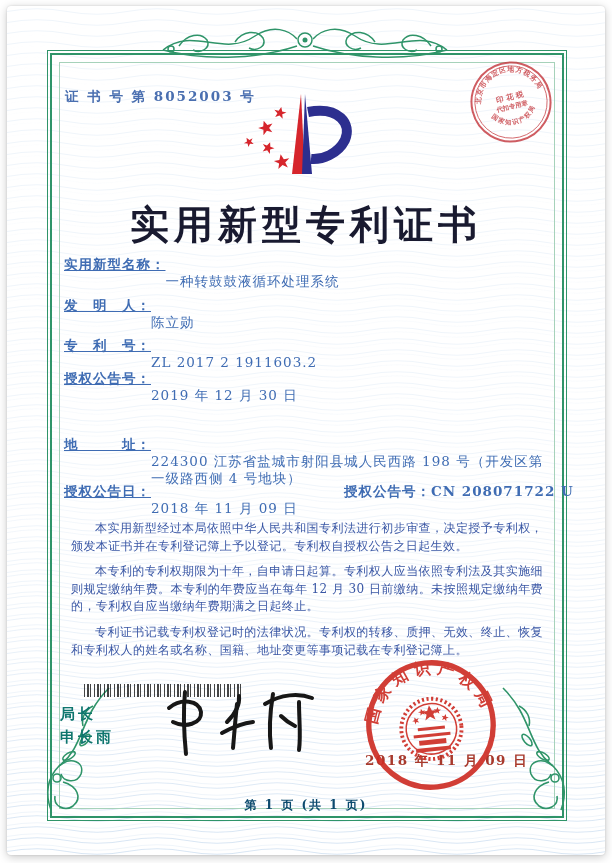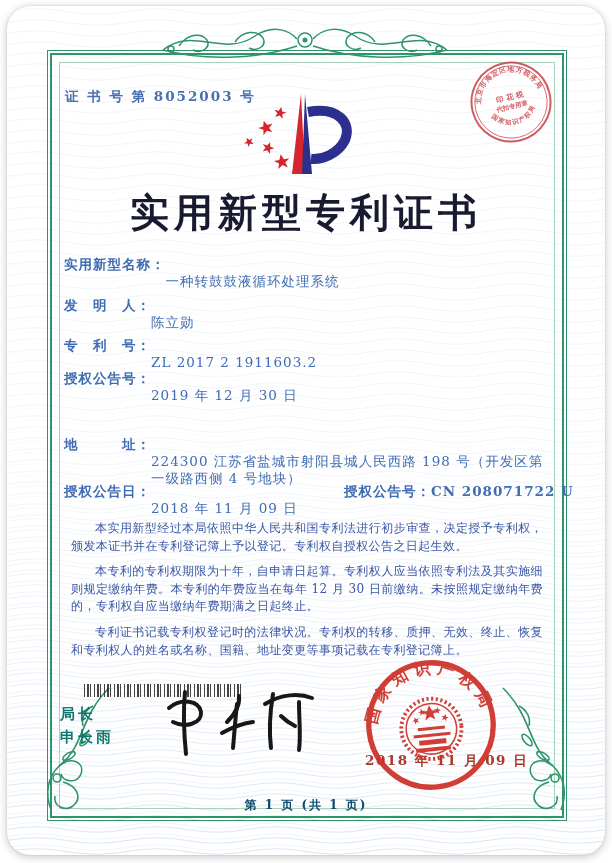--- a/index.html
+++ b/index.html
@@ -1,32 +1,32 @@
 <!DOCTYPE html>
 <html><head>
 <meta charset="utf-8">
 <style>
   html,body{margin:0;padding:0;background:#ffffff;}
   body{width:612px;height:863px;position:relative;font-family:"DejaVu Serif",serif;overflow:hidden;}
   .page{position:absolute;left:7px;top:6px;width:598px;height:849px;background:#ffffff;
-        border-radius:23px;box-shadow:0 2px 10px rgba(0,0,0,.22), 0 0 2px rgba(0,0,0,.15);overflow:hidden;}
+        border-radius:4px;box-shadow:0 2px 10px rgba(0,0,0,.22), 0 0 2px rgba(0,0,0,.15);overflow:hidden;}
   
   .waves{position:absolute;inset:0;pointer-events:none;}
   
   .frame{position:absolute;left:40px;top:44px;right:38px;bottom:34px;border:1px solid #2f9469;pointer-events:none;}
   .frame::before{content:"";position:absolute;inset:2px;border:2px solid #2f9469;}
   .frame::after{content:"";position:absolute;inset:11px;border:1px solid #a6d2ba;}
   .cert-no{position:absolute;left:58px;top:82px;font-size:13.5px;font-weight:600;color:#4a6fb0;letter-spacing:2px;}
   .tax-stamp{position:absolute;left:462px;top:54px;width:84px;height:84px;opacity:.82;transform:rotate(-14deg);}
   .logo{position:absolute;left:228px;top:84px;width:140px;height:100px;}
-  .title{position:absolute;left:0;right:0;top:176px;margin:4px;text-align:center;font-size:39px;font-weight:700;
+  .title{position:absolute;left:0;right:0;top:176px;margin:16px;text-align:center;font-size:39px;font-weight:700;
          color:#191a30;letter-spacing:5px;font-family:"DejaVu Serif",serif;}
   .f-row{position:absolute;left:57px;width:492px;display:flex;color:#3f6cb3;
          font-size:13.5px;font-weight:600;letter-spacing:1px;line-height:17px;}
-  .f-row .lab{flex:none;white-space:nowrap;}
+  .f-row .lab{flex:none;white-space:nowrap;text-decoration:underline;}
   .f-row .val{flex:1;white-space:pre-line;font-weight:500;margin-top:17px;}
   .r0{top:250px}.r1{top:291px}.r2{top:331px}.r3{top:364px}.r4{top:398px}.r5{top:430px}.r6{top:477px;width:280px;}
   .grant-no{position:absolute;left:337px;top:477px;display:flex;color:#3f6cb3;font-size:13.5px;font-weight:600;letter-spacing:1px;}
   .paras{position:absolute;left:56px;top:506px;width:488px;color:#3a57a5;}
   .paras p{margin:8px;text-indent:2em;text-align:justify;font-size:12px;line-height:17.6px;letter-spacing:.4px;font-weight:500;}
   .barcode{position:absolute;left:77px;top:678px;width:158px;height:13px;opacity:.82;
      background:repeating-linear-gradient(90deg,#1c1c1c 0 1px,transparent 1px 3px,#1c1c1c 3px 5px,transparent 5px 6px,#1c1c1c 6px 7px,transparent 7px 10px);}
   .officials{position:absolute;left:53px;top:697px;color:#0f766e;font-family:"DejaVu Sans",sans-serif;
      font-size:15px;font-weight:700;letter-spacing:3px;line-height:23px;}
   .signature{position:absolute;left:140px;top:672px;width:175px;height:90px;}

